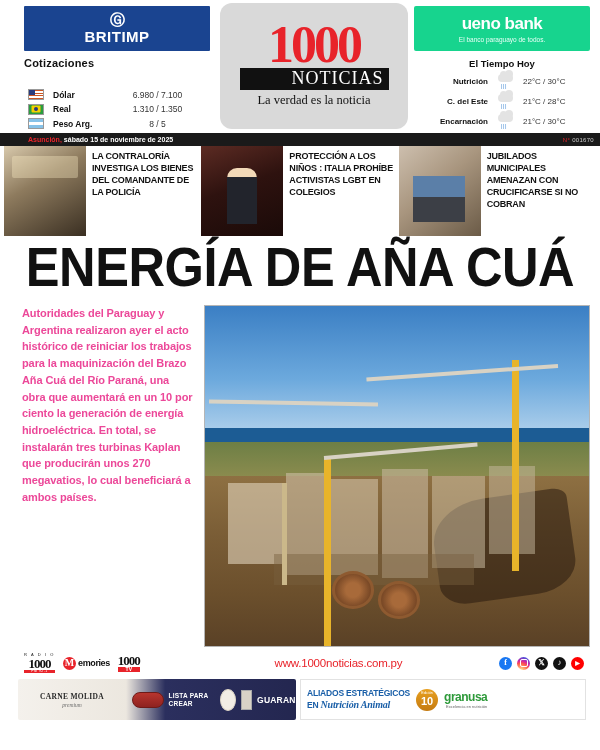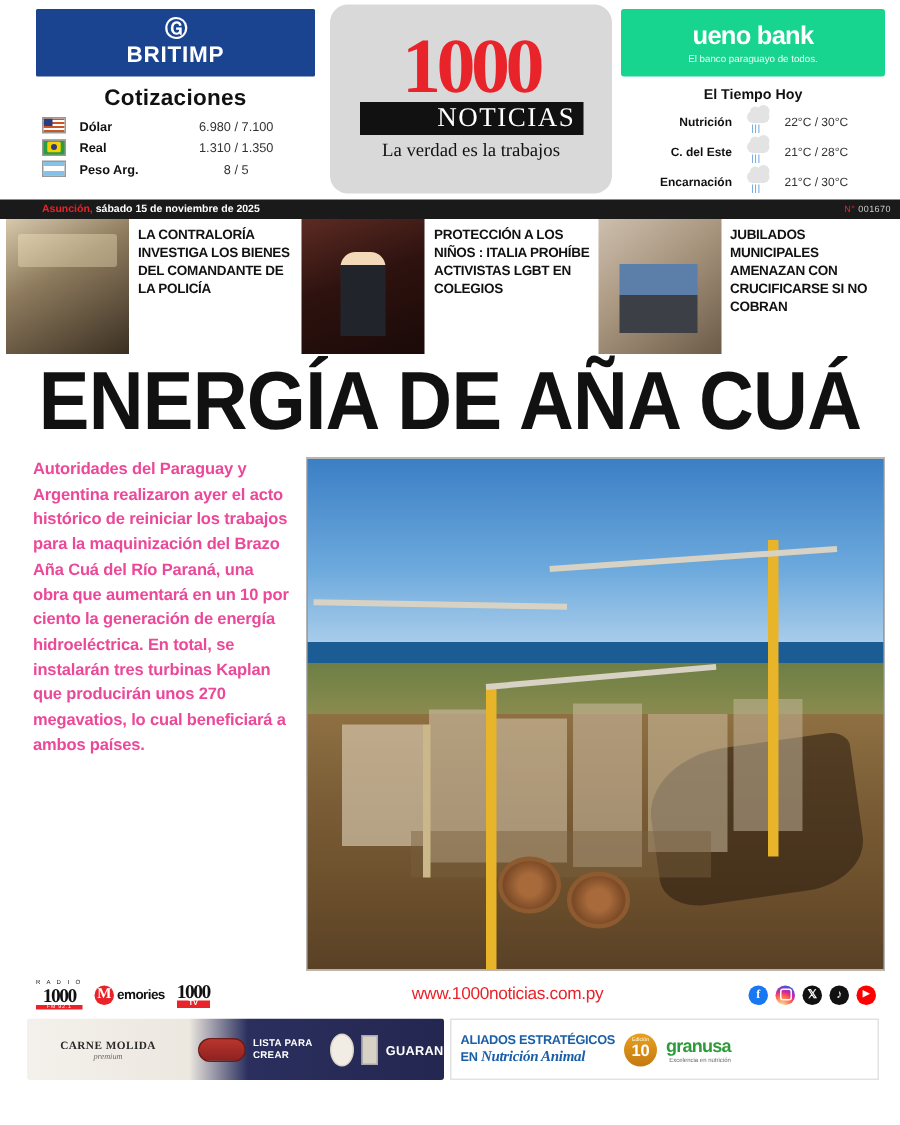--- a/index.html
+++ b/index.html
@@ -20,22 +20,22 @@
     display: flex; flex-direction: column; align-items: center; justify-content: center;
   }
   .britimp-mark {
     color: #fff; font-size: 15px; font-weight: bold; line-height: 1;
     letter-spacing: -1px; margin-bottom: 1px;
   }
   .britimp-name {
     color: #fff; font-size: 15px; font-weight: bold; letter-spacing: .5px;
   }
   .cotiz-title {
-    text-align: center; font-size: 15px; font-weight: bold;
-    color: #111; margin: 6px 0 4px; letter-spacing: .2px;
+    font-size: 11px; font-weight: bold;
+    color: #111; margin: 6px 0 20px; letter-spacing: .2px;
   }
   .rate-row { display: flex; align-items: center; margin-bottom: 3.5px; padding-left: 4px; }
   .flag { width: 16px; height: 11px; border: .5px solid #999; margin-right: 9px; flex: 0 0 16px;
           display: block; position: relative; overflow: hidden; }
   .flag-us { background: linear-gradient(to bottom,#c52 0,#c52 14%,#fff 14%,#fff 28%,#c52 28%,#c52 42%,#fff 42%,#fff 57%,#c52 57%,#c52 71%,#fff 71%,#fff 85%,#c52 85%); }
   .flag-us::after { content:''; position:absolute; left:0; top:0; width:45%; height:57%; background:#2a3c7d; }
   .flag-br { background: #2a9d3f; }
   .flag-br::after { content:''; position:absolute; left:50%; top:50%; transform:translate(-50%,-50%); width:9px; height:7px; background:#f5d000; border-radius:1px; }
   .flag-br::before { content:''; position:absolute; left:50%; top:50%; transform:translate(-50%,-50%); width:4px; height:4px; background:#2a3c7d; border-radius:50%; z-index:2; }
   .flag-ar { background: linear-gradient(to bottom,#86c2e8 0,#86c2e8 33%,#fff 33%,#fff 66%,#86c2e8 66%); }
@@ -227,21 +227,21 @@
       <span class="rate-val">8 / 5</span>
     </div>
   </div>
 
   <div class="hdr-center">
     <div class="logo-1000">1000</div>
     <div class="logo-noticias-row">
       <span class="logo-blackbar"></span>
       <span class="logo-noticias">NOTICIAS</span>
     </div>
-    <div class="logo-tagline">La verdad es la trabajos</div>
+    <div class="logo-tagline">La verdad es la noticia</div>
   </div>
 
   <div class="hdr-right">
     <div class="ueno-box">
       <div class="ueno-name">ueno bank</div>
       <div class="ueno-tag">El banco paraguayo de todos.</div>
     </div>
     <div class="tiempo-title">El Tiempo Hoy</div>
 
     <div class="wx-row">

